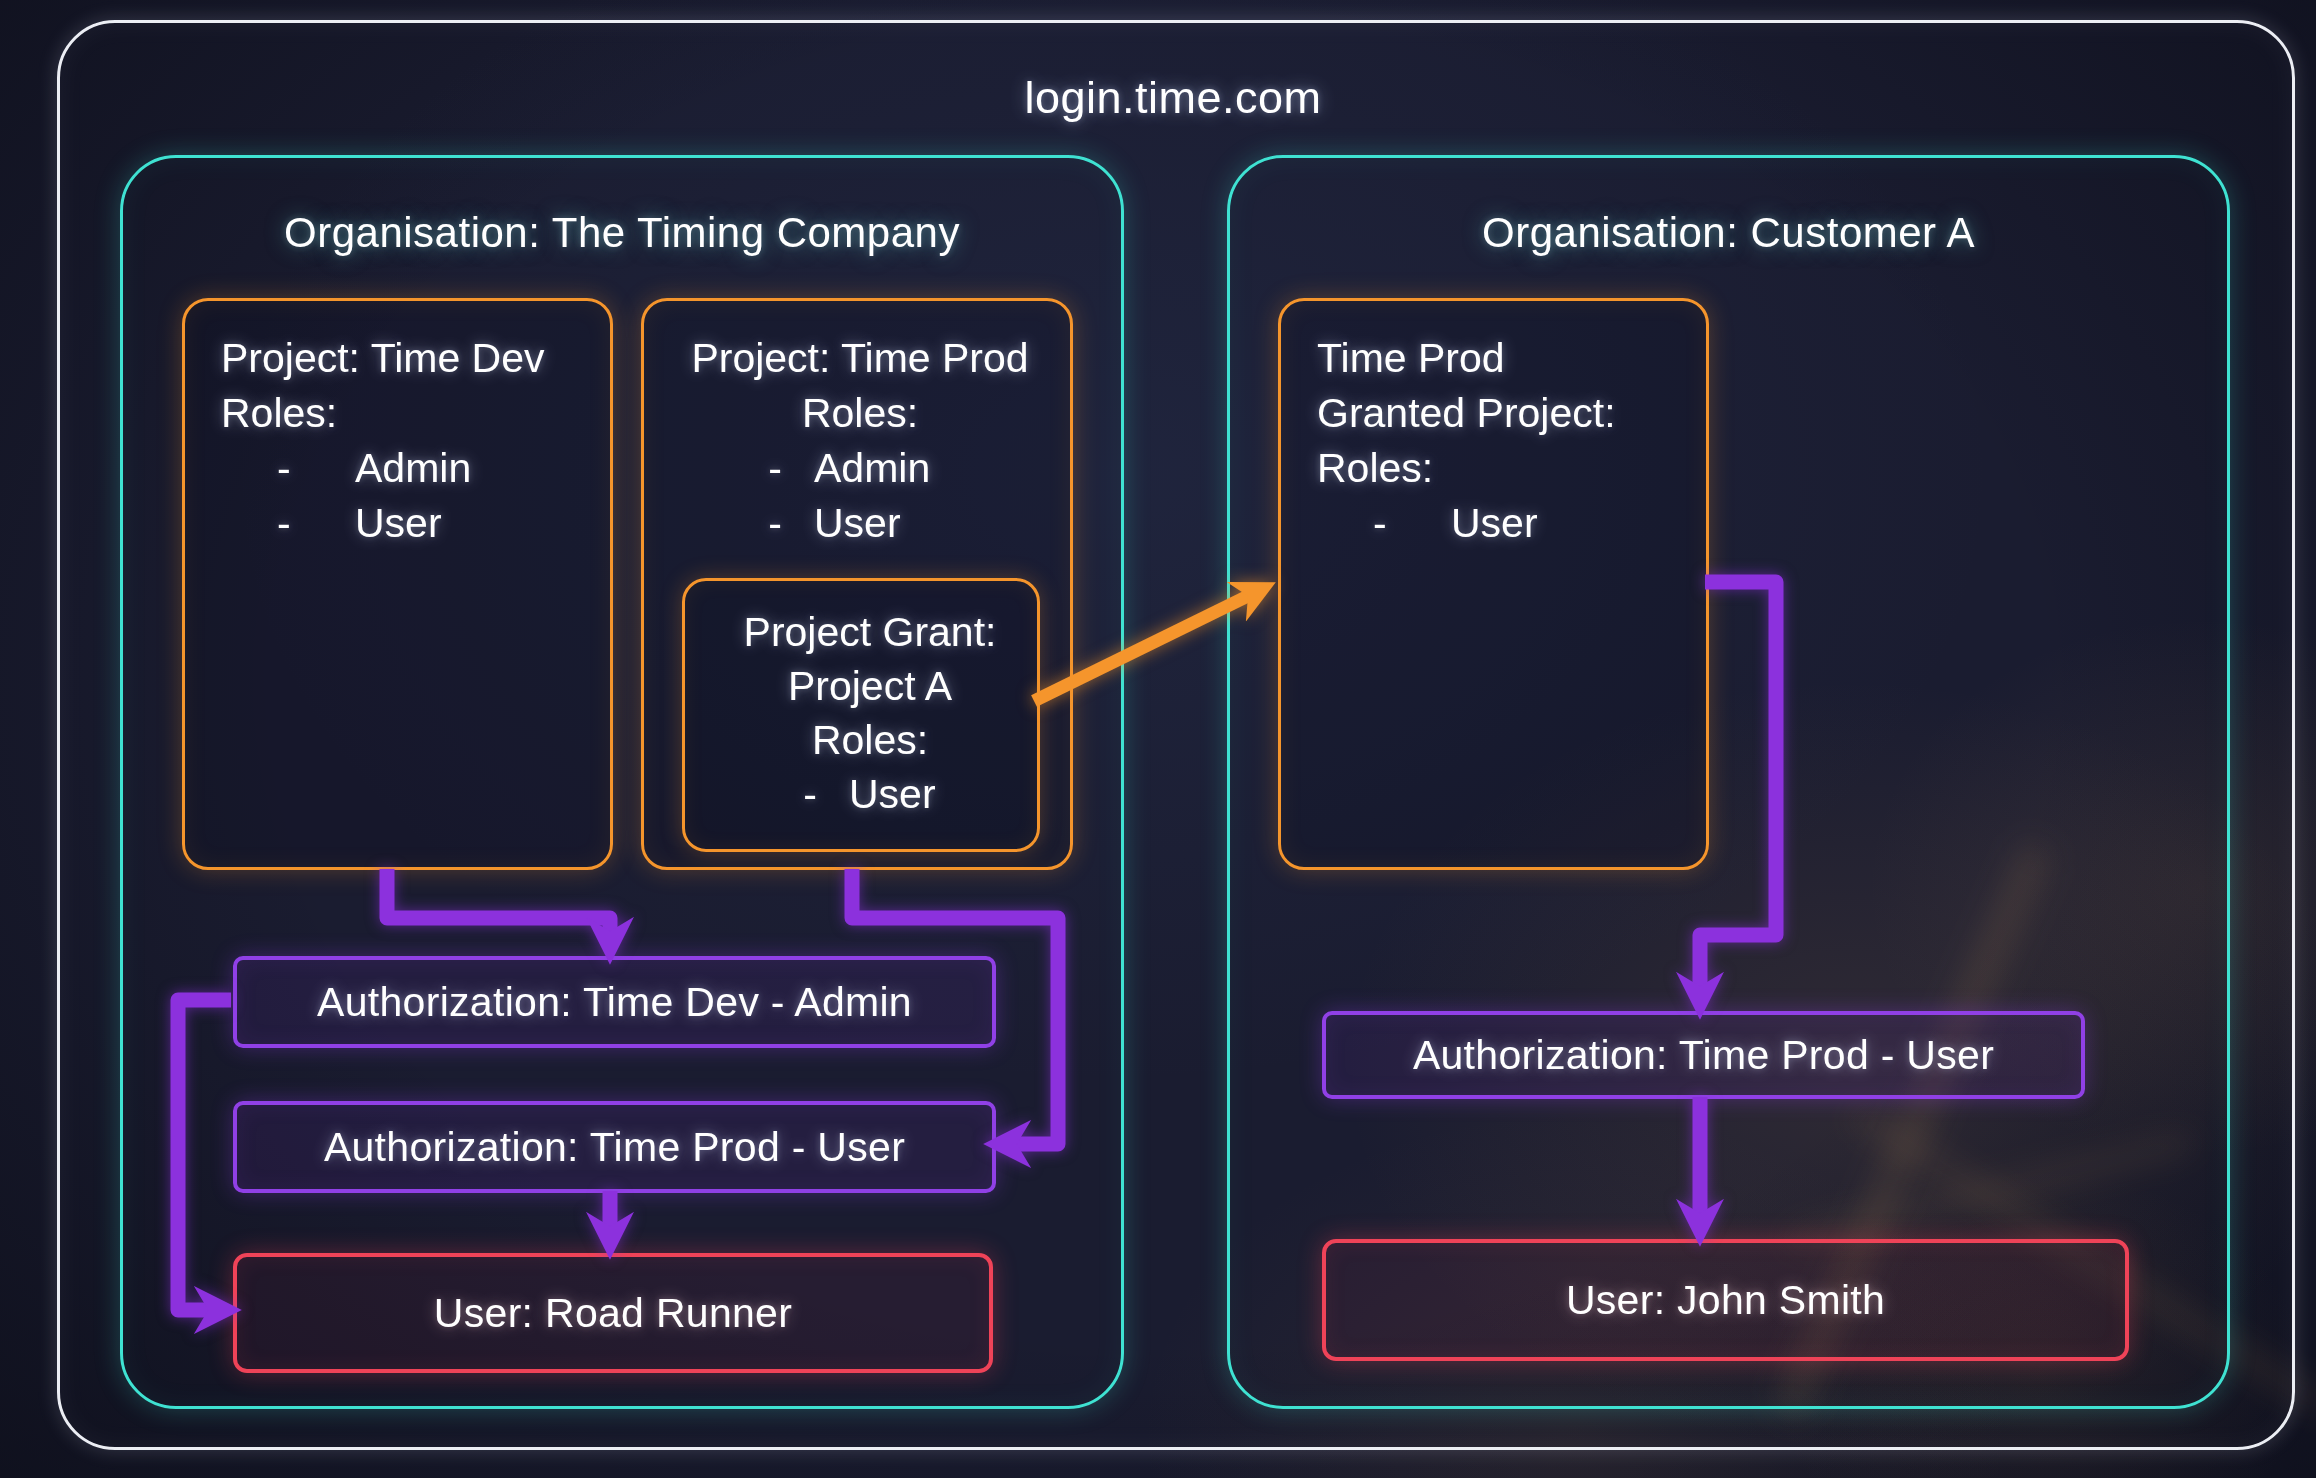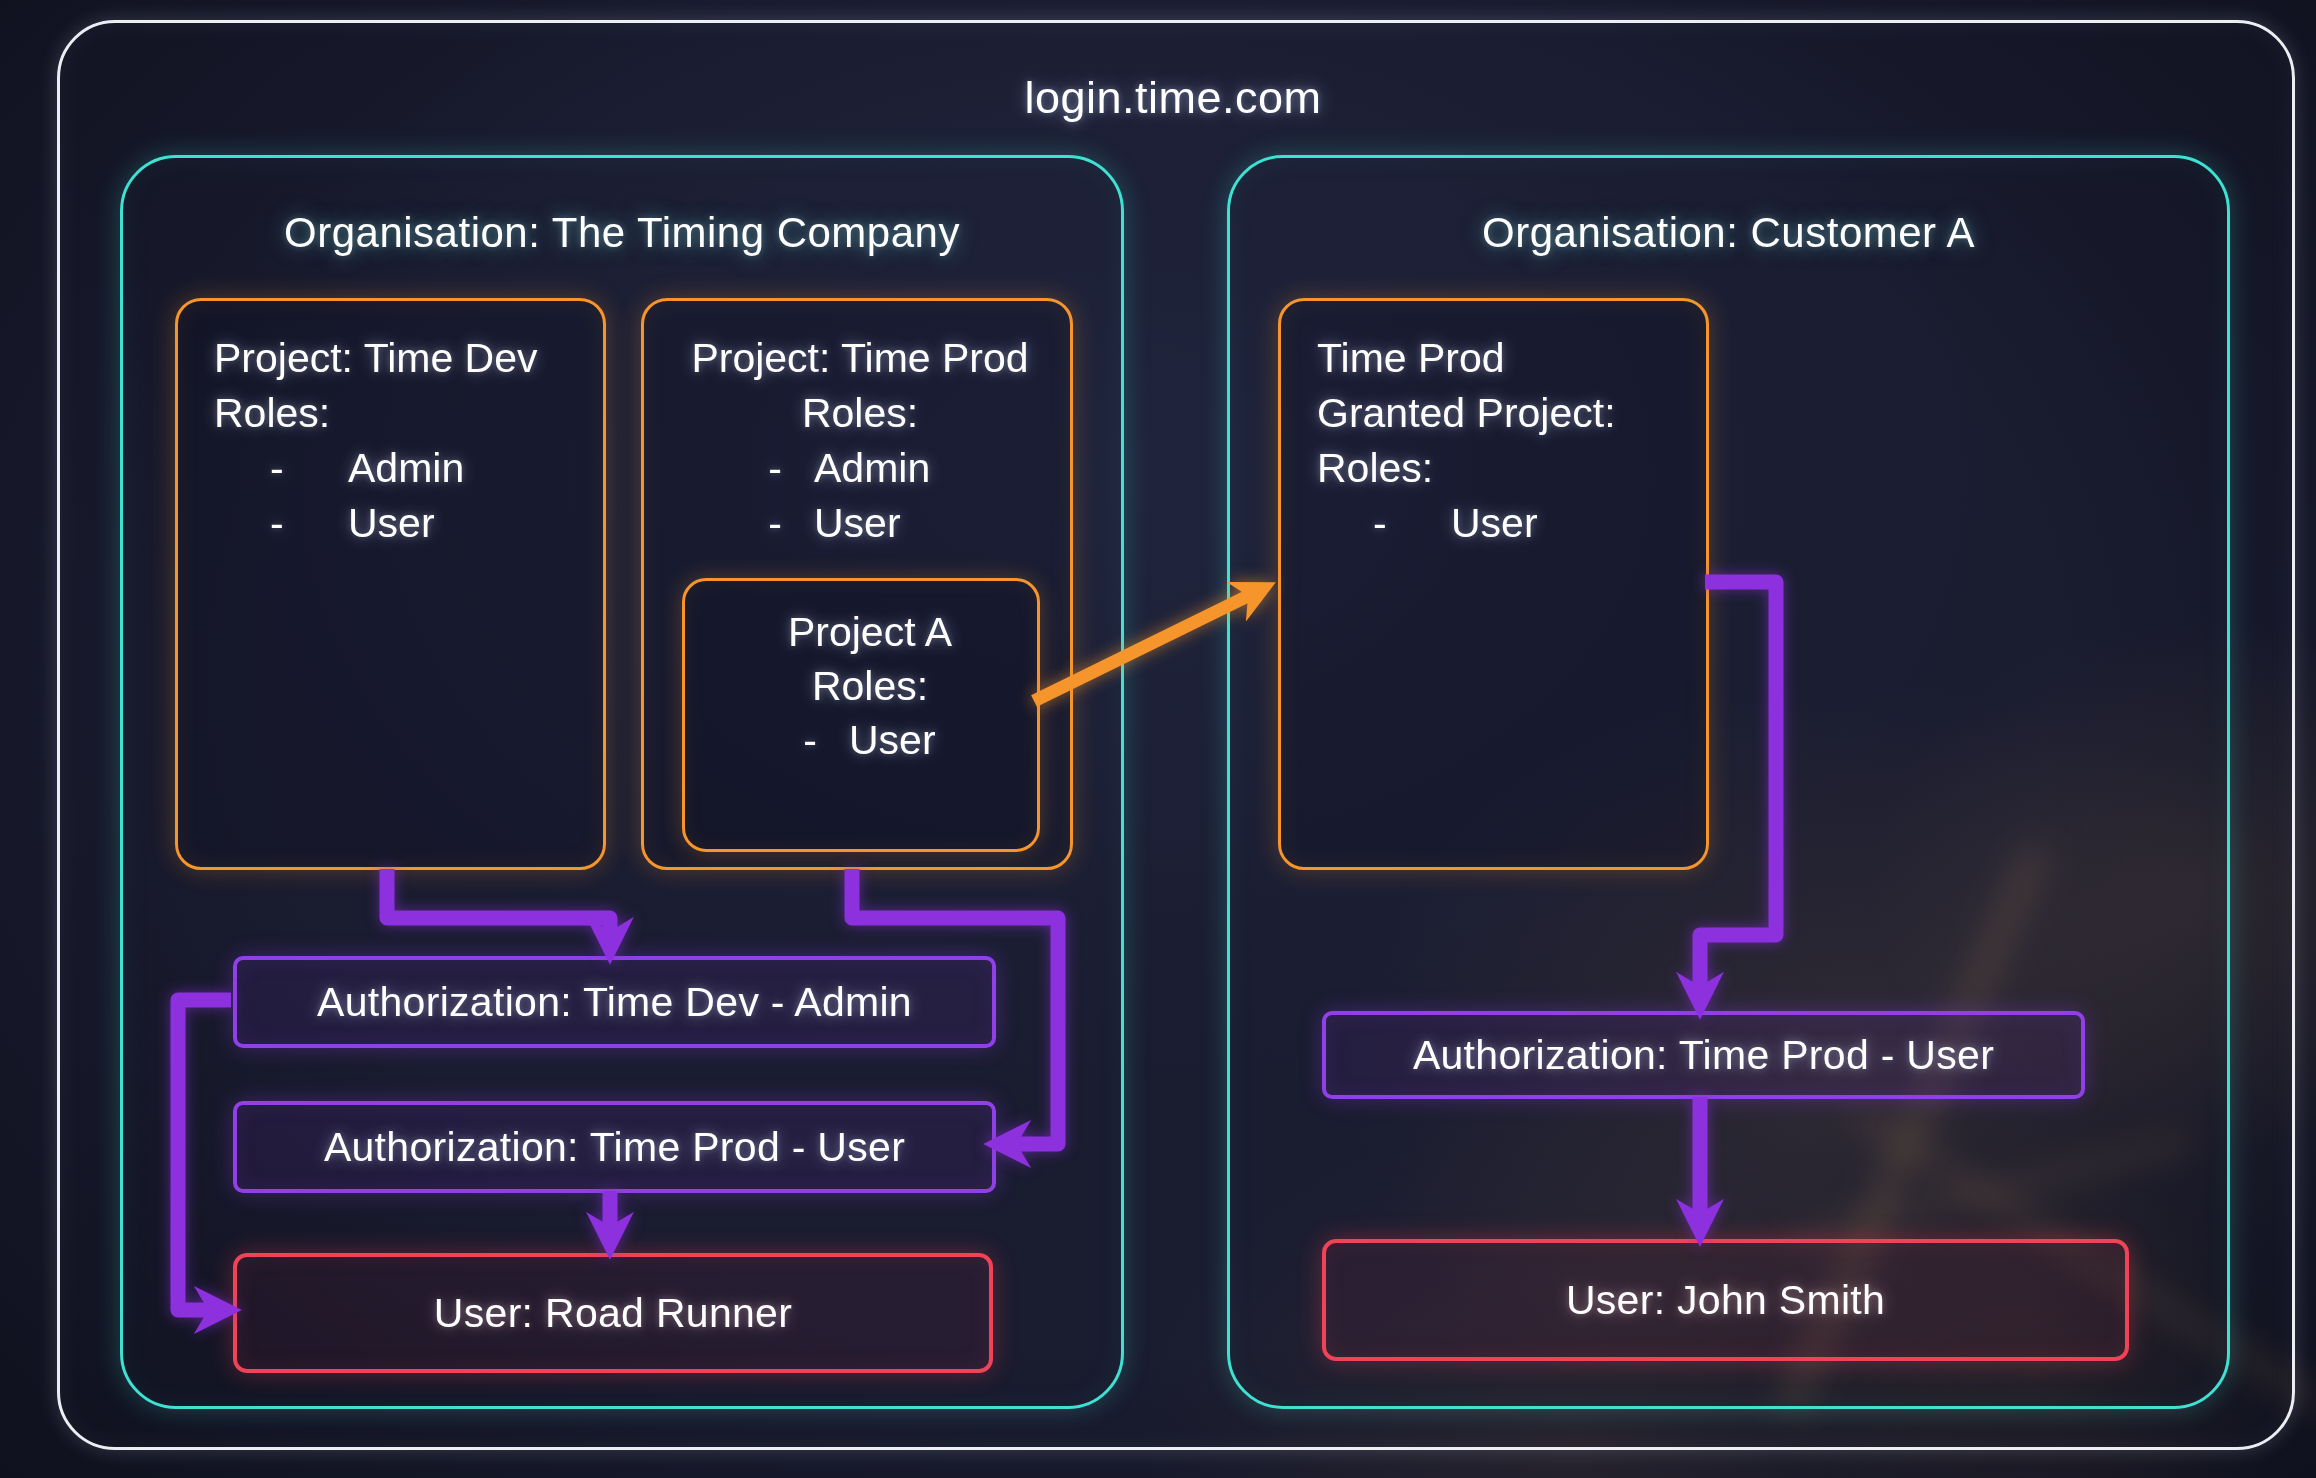--- a/index.html
+++ b/index.html
@@ -64,21 +64,21 @@
     font-size:41px;letter-spacing:.3px;
     text-shadow:0 0 16px rgba(215,225,255,0.4),0 0 6px rgba(215,225,255,0.25);}
   .user-box{position:absolute;border:4px solid #ef4358;border-radius:14px;
     background:rgba(150,36,70,0.10);
     box-shadow:0 0 24px rgba(239,67,88,0.33), inset 0 0 22px rgba(239,67,88,0.10);
     display:flex;align-items:center;justify-content:center;box-sizing:border-box;
     font-size:41px;letter-spacing:.3px;
     text-shadow:0 0 16px rgba(255,215,225,0.4),0 0 6px rgba(255,215,225,0.25);}
 
   
-  .box-dev{left:52px;top:140px;width:431px;height:572px;}
+  .box-dev{left:59px;top:140px;width:431px;height:572px;}
   .box-prod{left:518px;top:140px;width:432px;height:572px;text-align:center;}
   .auth-1{left:110px;top:798px;width:763px;height:92px;}
   .auth-2{left:110px;top:943px;width:763px;height:92px;}
   .user-rr{left:110px;top:1095px;width:760px;height:120px;}
   
   .box-granted{left:48px;top:140px;width:431px;height:572px;}
   .auth-r{left:92px;top:853px;width:763px;height:88px;}
   .user-js{left:92px;top:1081px;width:807px;height:122px;}
 
   
@@ -122,20 +122,21 @@
       <div class="role-row">
         <span class="role-dash">-</span>
         <span>Admin</span>
       </div>
       <div class="role-row">
         <span class="role-dash">-</span>
         <span>User</span>
       </div>
 
       <div class="grant-box">
+        <div>Project Grant:</div>
         <div>Project A</div>
         <div>Roles:</div>
         <div class="role-row">
           <span class="role-dash">-</span>
           <span>User</span>
         </div>
       </div>
     </div>
 
     <div class="auth-box auth-1">

